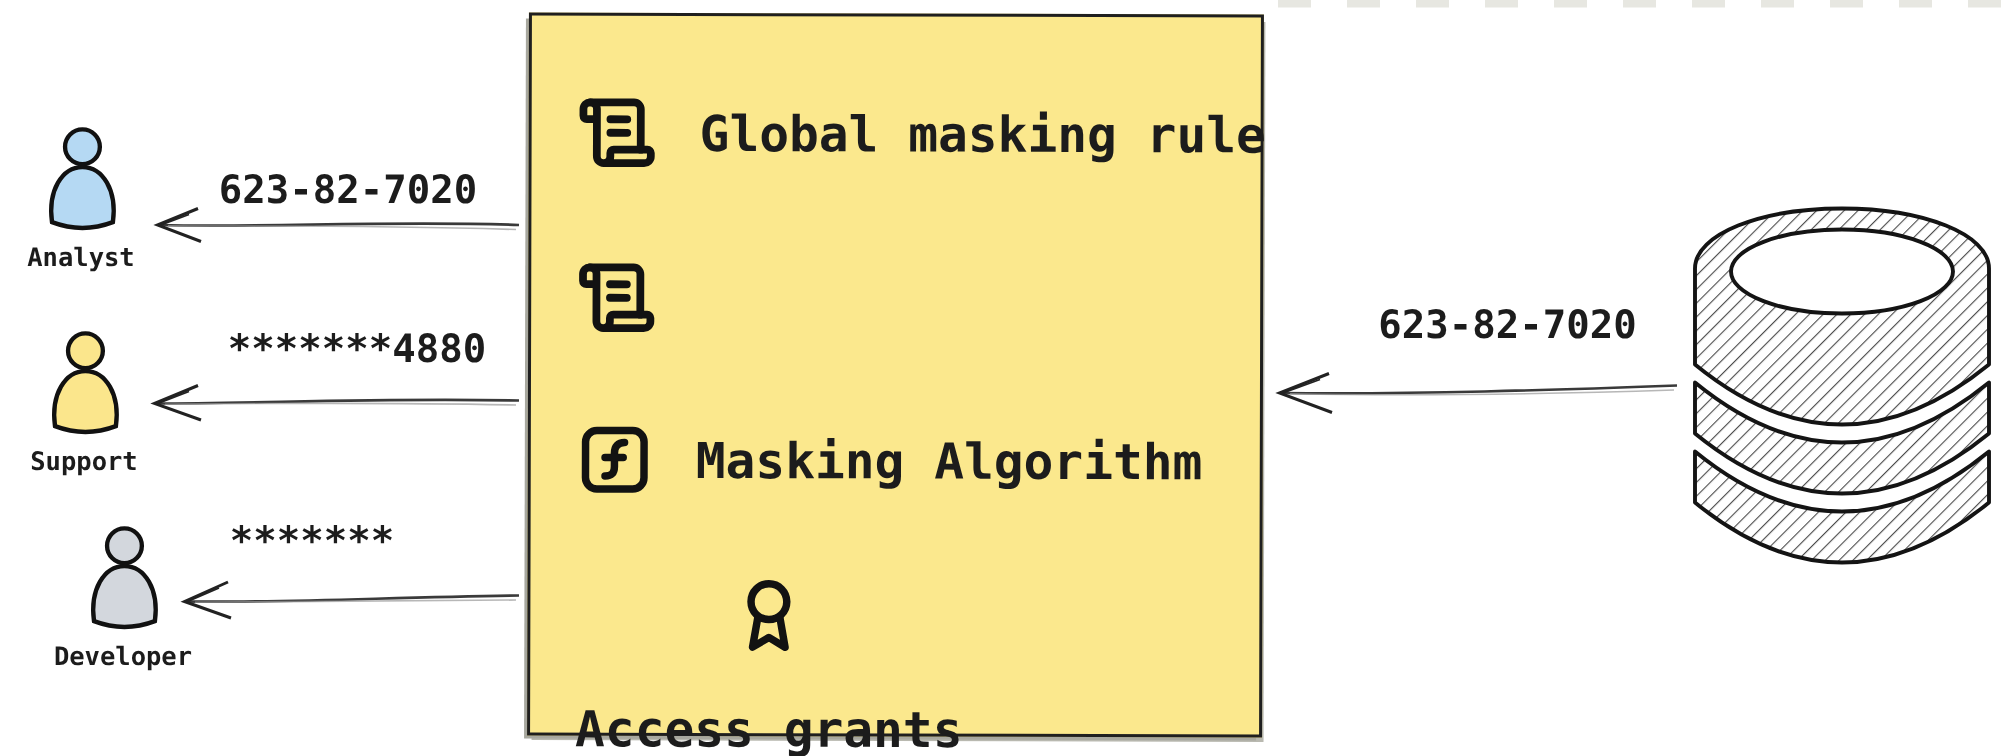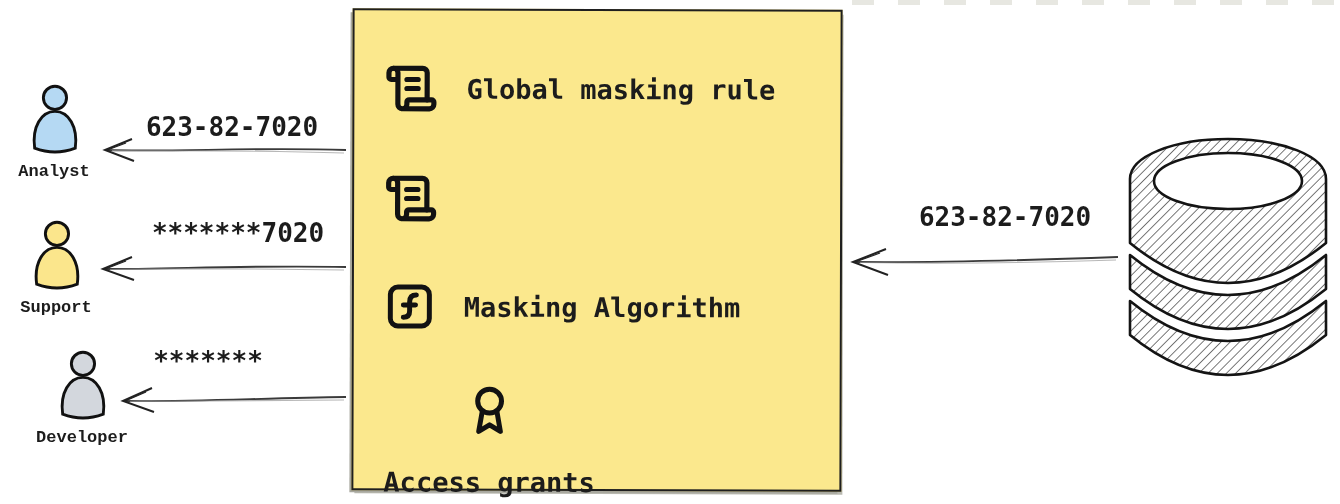--- a/index.html
+++ b/index.html
@@ -11,21 +11,21 @@
   }
   .abs{position:absolute;}
 
   
   .top-dashes{
     left:852px;top:0;width:488px;height:5px;
     background:repeating-linear-gradient(90deg,#e7e7e1 0 22px,transparent 22px 46px);
   }
 
   
-  .persona{display:flex;flex-direction:column;align-items:center;font-family:Liberation Mono, monospace;}
+  .persona{display:flex;flex-direction:column;align-items:center;}
   .persona svg{display:block;}
   .persona-label{
     font-size:17px;font-weight:bold;margin-top:2px;white-space:nowrap;
   }
   .p-analyst{left:4px;top:84px;width:100px;}
   .p-support{left:8px;top:220px;width:96px;text-align:right;}
   .p-developer{left:26px;top:350px;width:112px;}
 
   
   .value-label{
@@ -42,21 +42,21 @@
     left:352px;top:9px;width:490px;height:482px;
     background:#fbe88d;
     border:2.5px solid #1f1f1f;
     box-shadow:-3px 3px 0 -1px #a8a89f, 2px 4px 0 -1px #b9b9b0;
     transform:rotate(0.15deg);
     box-sizing:border-box;
   }
   .box-row{
     position:absolute;left:30px;display:flex;align-items:center;gap:28px;height:56px;
   }
-  .box-row .row-label{font-size:27px;font-weight:bold;white-space:nowrap;}
+  .box-row .row-label{font-size:33px;font-weight:bold;white-space:nowrap;}
   .row-1{top:50px;}
   .row-2{top:160px;}
   .row-3{top:268px;}
   .row-4{top:370px;flex-direction:column;}
   .box-icon{flex:0 0 auto;display:block;}
 
   
   svg.arrow{overflow:visible;}
 
   
@@ -98,21 +98,21 @@
   <path d="M30,9 L10,16.5" fill="none" stroke="#222" stroke-width="1.2"></path>
 </svg>
 <div class="abs value-label vl-1">623-82-7020</div>
 
 <svg class="abs arrow" style="left:94px;top:250px;" width="254" height="34" viewBox="0 0 254 34">
   <path d="M252,17 C160,15 80,19 10,19" fill="none" stroke="#3a3a3a" stroke-width="1.8"></path>
   <path d="M250,20 C150,18 70,19 16,19.5" fill="none" stroke="#999" stroke-width="1.1" opacity="0.7"></path>
   <path d="M38,7 L9,19 L40,30" fill="none" stroke="#222" stroke-width="2"></path>
   <path d="M32,11 L10,19.5" fill="none" stroke="#222" stroke-width="1.2"></path>
 </svg>
-<div class="abs value-label vl-2">*******7020</div>
+<div class="abs value-label vl-2">*******4880</div>
 
 <svg class="abs arrow" style="left:114px;top:384px;" width="234" height="34" viewBox="0 0 234 34">
   <path d="M232,13 C150,14 75,18 10,17" fill="none" stroke="#3a3a3a" stroke-width="1.8"></path>
   <path d="M230,16 C140,16 65,17 16,17.5" fill="none" stroke="#999" stroke-width="1.1" opacity="0.7"></path>
   <path d="M38,4 L9,17 L40,28" fill="none" stroke="#222" stroke-width="2"></path>
   <path d="M32,8 L10,17.5" fill="none" stroke="#222" stroke-width="1.2"></path>
 </svg>
 <div class="abs value-label vl-3">*******</div>
 
 <div class="abs masking-box">

